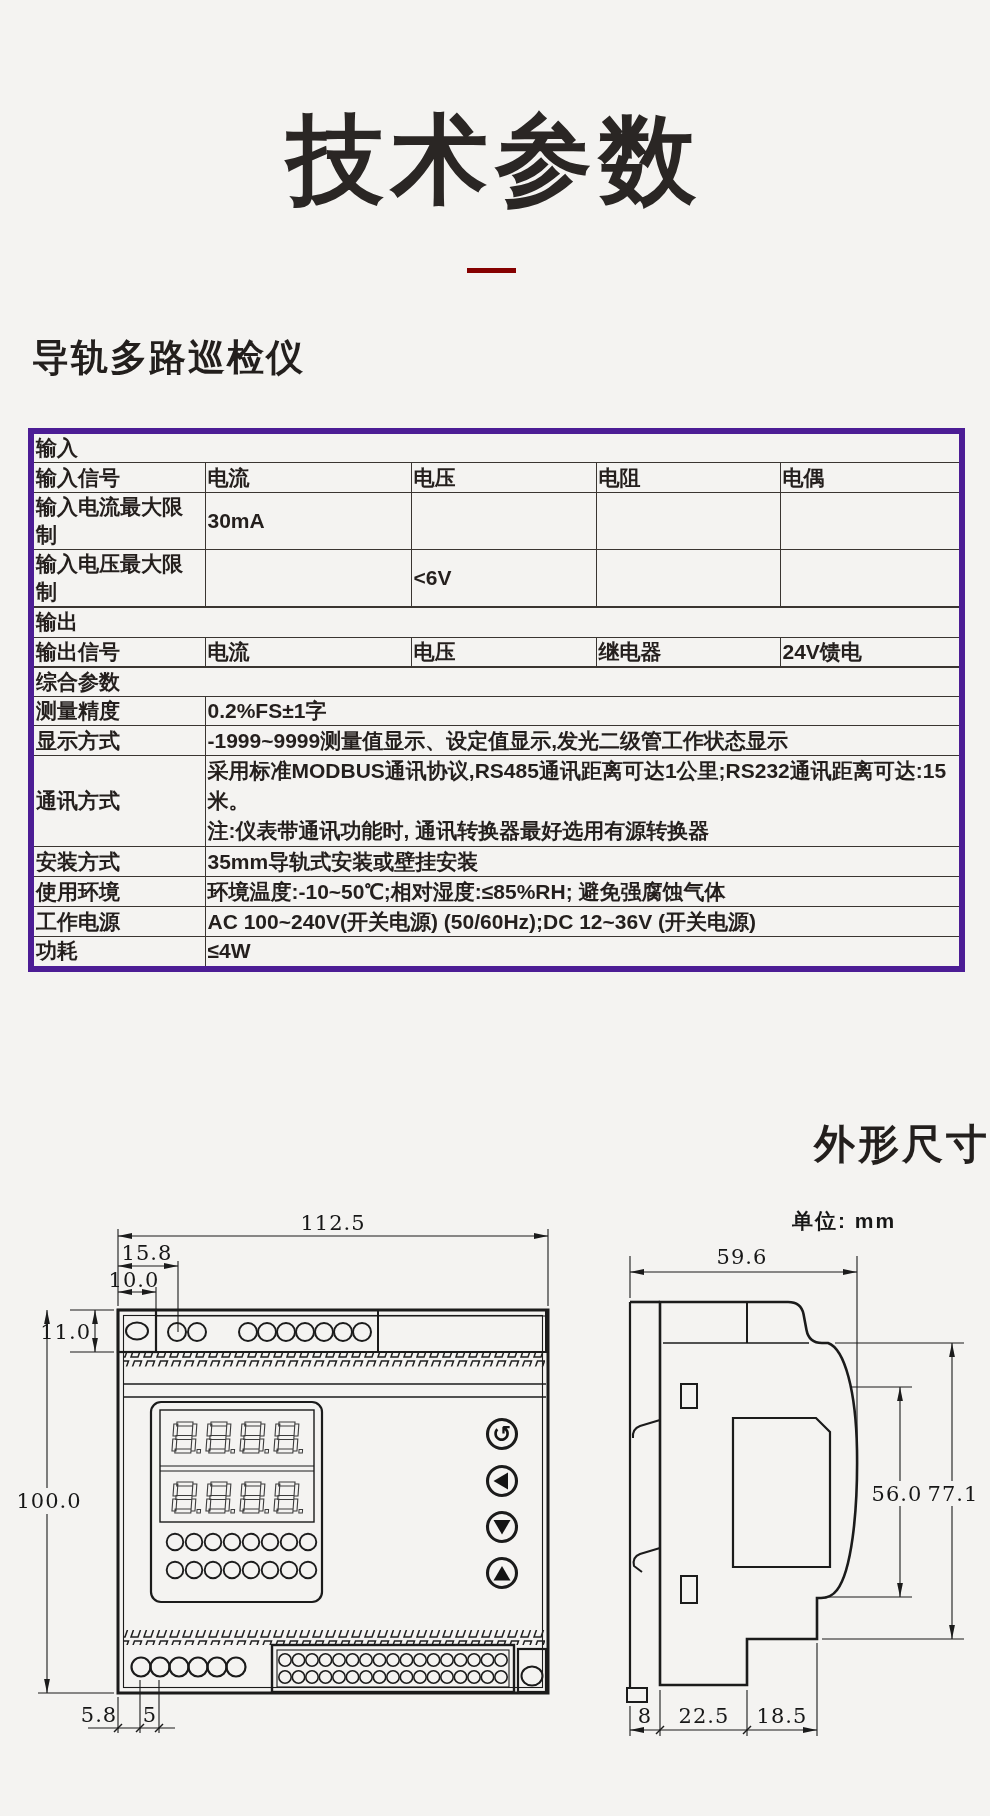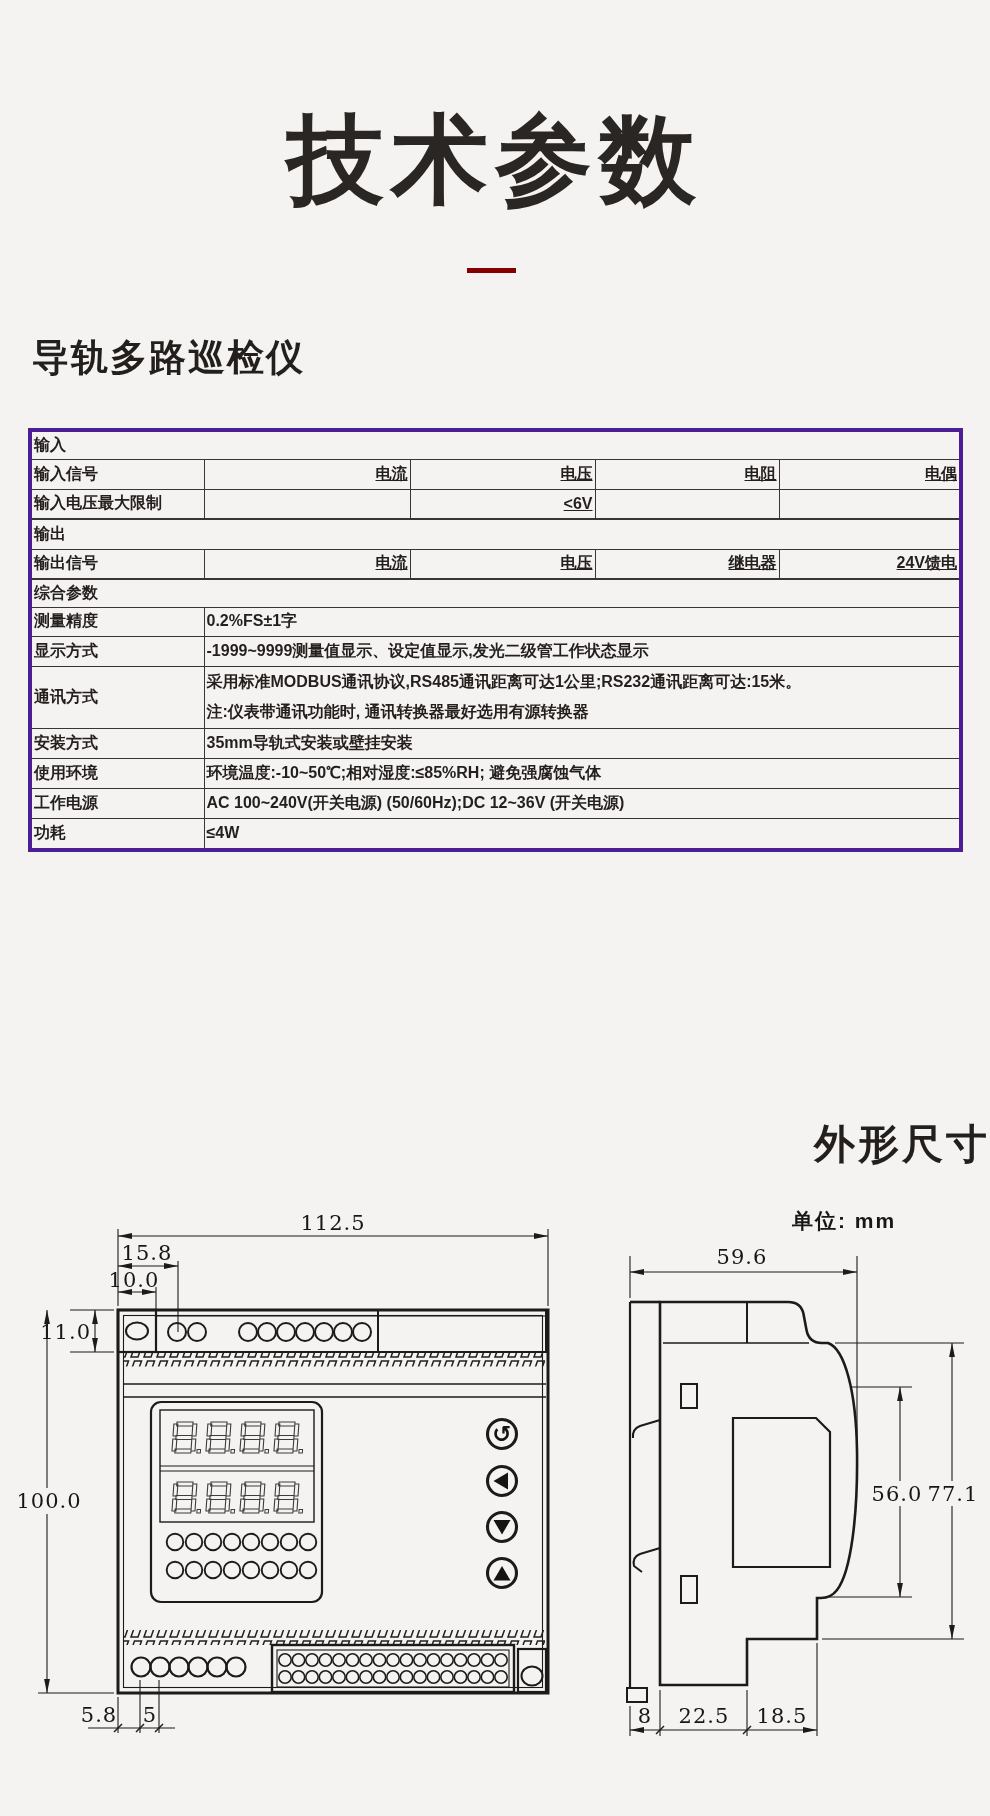--- a/index.html
+++ b/index.html
@@ -7,24 +7,24 @@
        font-family:"Liberation Sans",sans-serif;color:#241f1d;overflow:hidden;}
   .abs{position:absolute;}
   h1.title{top:106px;left:0;width:990px;text-align:center;margin:0;
            font:900 97px/1.12 "Liberation Sans",sans-serif;letter-spacing:7px;color:#2a2624;}
   .divider{left:467px;top:268px;width:49px;height:5px;background:#850000;}
   h2.subtitle{top:336px;left:0;width:990px;text-align:left;margin:0;
               font:700 37px/1.2 "Liberation Sans",sans-serif;letter-spacing:2px;color:#231f1d;padding-left:32px;}
   h2.dim-title{top:1120px;left:0;width:990px;text-align:right;margin:0;
                font:700 41px/1.2 "Liberation Sans",sans-serif;letter-spacing:3px;color:#231f1d;}
   table.spec{left:28px;top:428px;width:931px;border-collapse:collapse;table-layout:fixed;
-             border:4px solid #4c1d95;font-size:16px;font-weight:700;color:#241f1d;}
+             border:6px solid #4c1d95;font-size:21px;font-weight:700;color:#241f1d;}
   table.spec td{border:1.6px solid #3a3531;padding:0 2px;vertical-align:middle;}
   td.lbl{text-align:left;padding-left:8px;}
-  td.val{text-align:right;text-decoration:underline;}
+  td.val{text-align:left;}
   td.spanval{text-align:left;padding-left:12px;}
   tr.h29{height:29px;} tr.h30{height:30px;} tr.h28{height:28px;} tr.h32{height:32px;}
   tr.tall{height:125px;} tr.tall td{vertical-align:top;line-height:31px;padding-top:2px;}
   tr.comm{height:62px;} tr.comm td.spanval{line-height:30px;}
   tr.bt td{border-top-width:2.6px;}
   .pre{white-space:pre-line;}
   svg text.dim{font:21px "DejaVu Serif",serif;fill:#171717;letter-spacing:1px;}
   svg text.dimcn{font:600 21px "Liberation Sans",sans-serif;fill:#171717;letter-spacing:2px;}
   svg text.glyph{font:700 23px "DejaVu Sans",sans-serif;fill:#141414;}
 </style>
@@ -46,20 +46,27 @@
   <tbody>
       <tr class="h29 sec">
         <td colspan="5" class="lbl">输入</td>
       </tr>
   <tr class="h30">
     <td class="lbl">输入信号</td>
     <td class="val">电流</td>
     <td class="val">电压</td>
     <td class="val">电阻</td>
     <td class="val">电偶</td>
+  </tr>
+  <tr class="h30">
+    <td class="lbl">输入电流最大限制</td>
+    <td class="val">30mA</td>
+    <td class="val"></td>
+    <td class="val"></td>
+    <td class="val"></td>
   </tr>
   <tr class="h30">
     <td class="lbl">输入电压最大限制</td>
     <td class="val"></td>
     <td class="val">&lt;6V</td>
     <td class="val"></td>
     <td class="val"></td>
   </tr>
   <tr class="h30 sec bt">
         <td colspan="5" class="lbl">输出</td>

